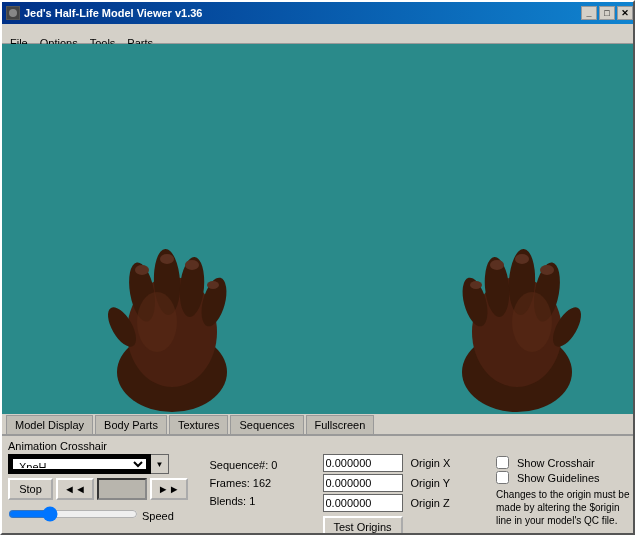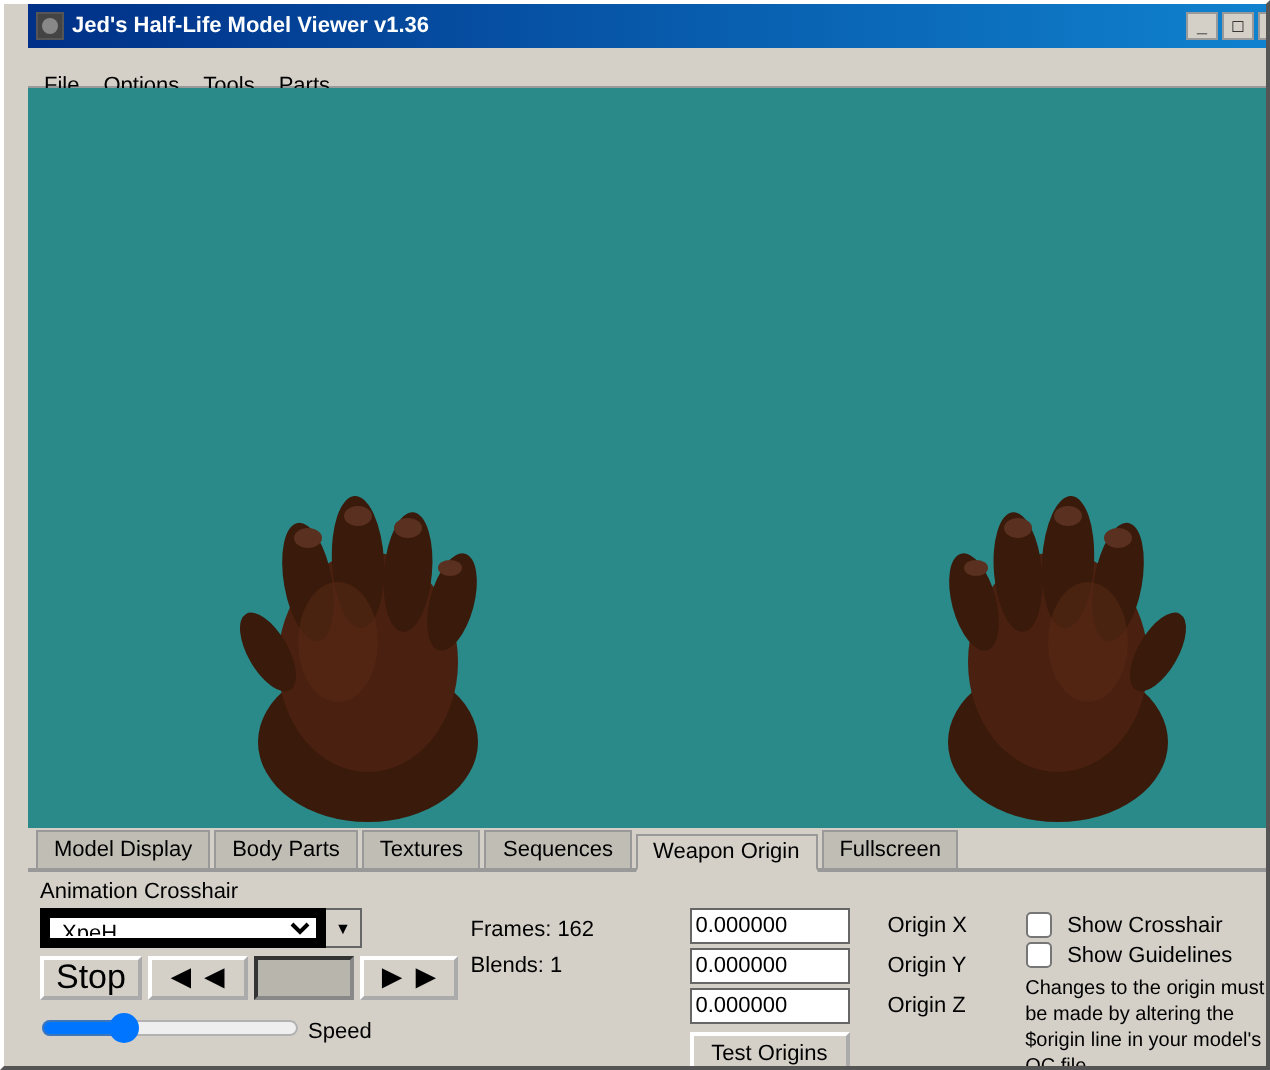--- a/index.html
+++ b/index.html
@@ -206,21 +206,21 @@
       display: flex;
       align-items: center;
       gap: 3px;
       margin-top: 2px;
     }
     .transport-btn {
       height: 22px;
       background: #d4d0c8;
       border: 2px outset #fff;
       cursor: pointer;
-      font-size: 17px;
+      font-size: 11px;
       display: flex;
       align-items: center;
       justify-content: center;
       padding: 0 6px;
     }
     #stop-btn { min-width: 45px; }
     #prev-btn { min-width: 28px; }
     #play-area {
       width: 50px;
       height: 22px;
@@ -255,21 +255,21 @@
     
     #origin-section {
       display: flex;
       flex-direction: column;
       gap: 2px;
       width: 180px;
     }
     .origin-row {
       display: flex;
       align-items: center;
-      gap: 19px;
+      gap: 8px;
     }
     .origin-input {
       width: 80px;
       height: 18px;
       background: white;
       border: 1px solid #666;
       font-size: 11px;
       padding: 1px 2px;
     }
     .origin-label {
@@ -314,21 +314,20 @@
     }
 
     
     #window-outer {
       border: 2px solid #555;
       border-top: 2px solid #fff;
       border-left: 2px solid #fff;
       width: 635px;
       height: 535px;
       overflow: hidden;
-      padding-left: 12px;
     }
   </style>
 </head>
 <body>
 
 <div id="window-outer">
 
   <div id="title-bar">
     <div id="title-left">
       <div id="title-icon">
@@ -393,21 +392,20 @@
         <ellipse cx="111" cy="53" rx="6" ry="4" fill="#5a3020"></ellipse>
       </svg>
     </div>
   </div>
 
   <div id="tabs-row">
     <div class="tab">Model Display</div>
     <div class="tab">Body Parts</div>
     <div class="tab">Textures</div>
     <div class="tab">Sequences</div>
-    <div class="tab active">Weapon Origin</div>
     <div class="tab">Fullscreen</div>
   </div>
 
   <div id="bottom-panel">
 
     <div id="panel-row1">
       <span id="animation-seq-label">Animation Crosshair</span>
     </div>
 
     <div id="panel-row2">
@@ -427,20 +425,21 @@
           <button id="next-btn" class="transport-btn">►►</button>
         </div>
 
         <div id="slider-row">
           <input type="range" id="speed-slider" min="0" max="100" value="30" style="">
           <span id="speed-label">Speed</span>
         </div>
       </div>
 
       <div id="seq-info">
+        <span>Sequence#: 0</span>
         <span>Frames: 162</span>
         <span>Blends: 1</span>
 
       </div>
 
       <div id="origin-section">
         <div class="origin-row">
           <input type="text" class="origin-input" value="0.000000" style="">
           <span class="origin-label">Origin X</span>
         </div>

